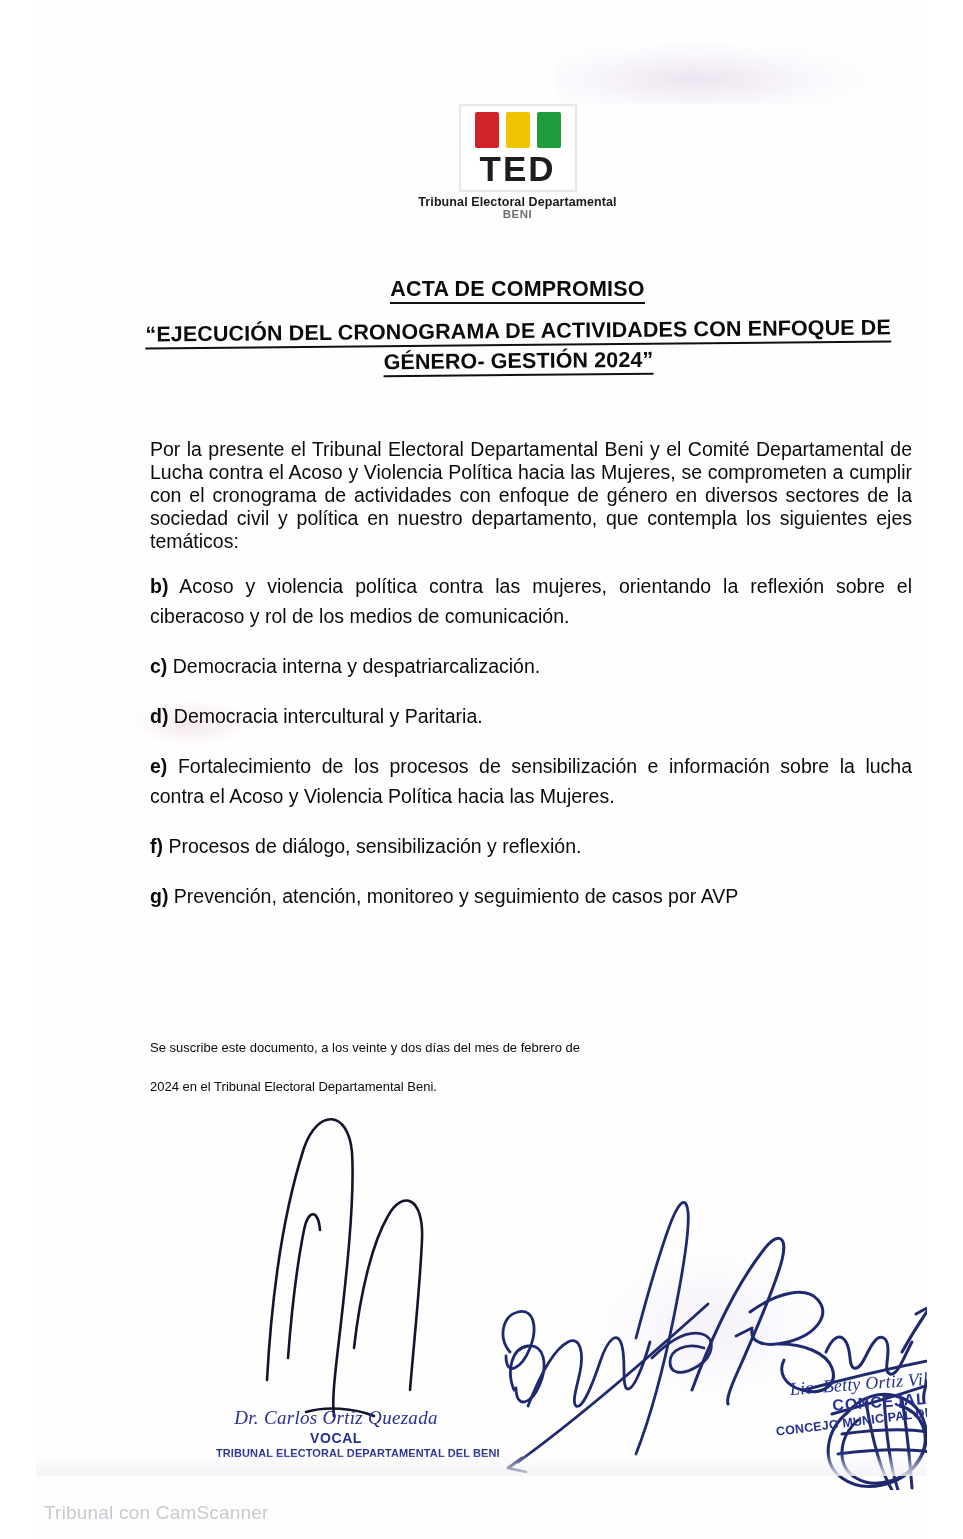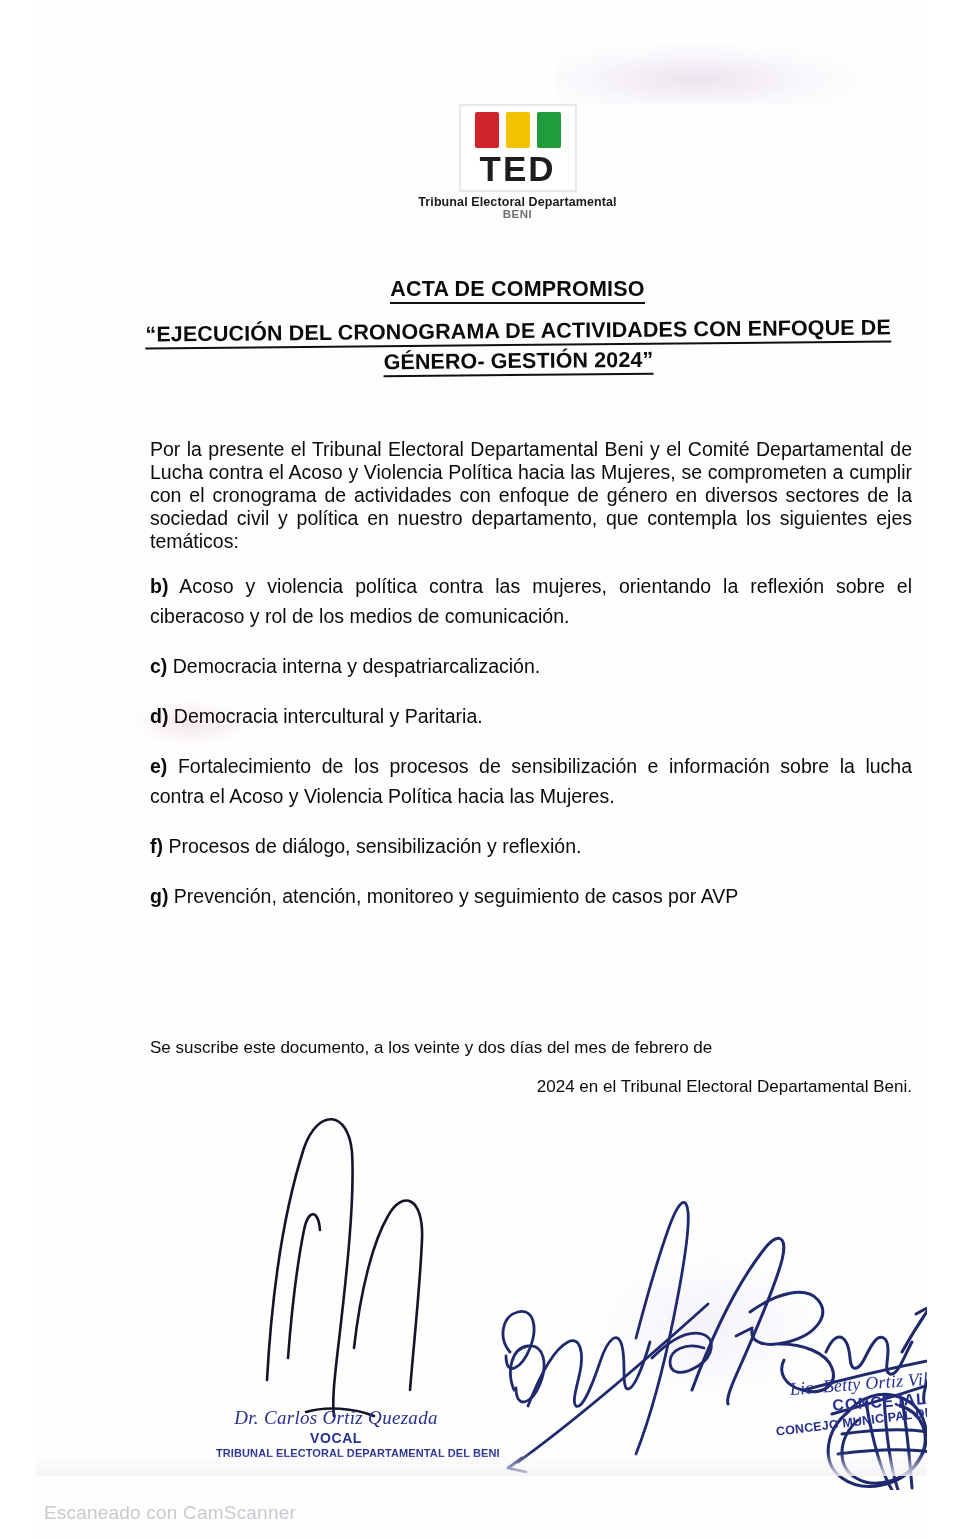--- a/index.html
+++ b/index.html
@@ -171,25 +171,25 @@
   .items li.justified { text-align: justify; }
 
   .closing {
     position: absolute;
     left: 114px;
     top: 1028px;
     width: 762px;
   }
   .closing p {
     margin: 0;
-    font-size: 17px;
+    font-size: 13px;
     line-height: 39px;
     text-align: justify;
   }
-  .closing p.last { text-align: right; }
+  .closing p.last { text-align: left; }
 
   
   .sig-layer {
     position: absolute;
     left: 0;
     top: 1090px;
     width: 963px;
     height: 400px;
     pointer-events: none;
   }
@@ -404,15 +404,15 @@
   </div>
 
   <div class="stamp stamp-right">
     <div class="nm">Lic. Betty Ortiz Villarroel</div>
     <div class="role">CONCEJALA</div>
     <div class="org">CONCEJO MUNICIPAL DE TRINIDAD</div>
   </div>
 
   <div class="scan-edge-bottom"></div>
 
-  <div class="watermark">Escaneado con CamScanner</div>
+  <div class="watermark">Tribunal con CamScanner</div>
 
 </div>
 
 </body></html>

